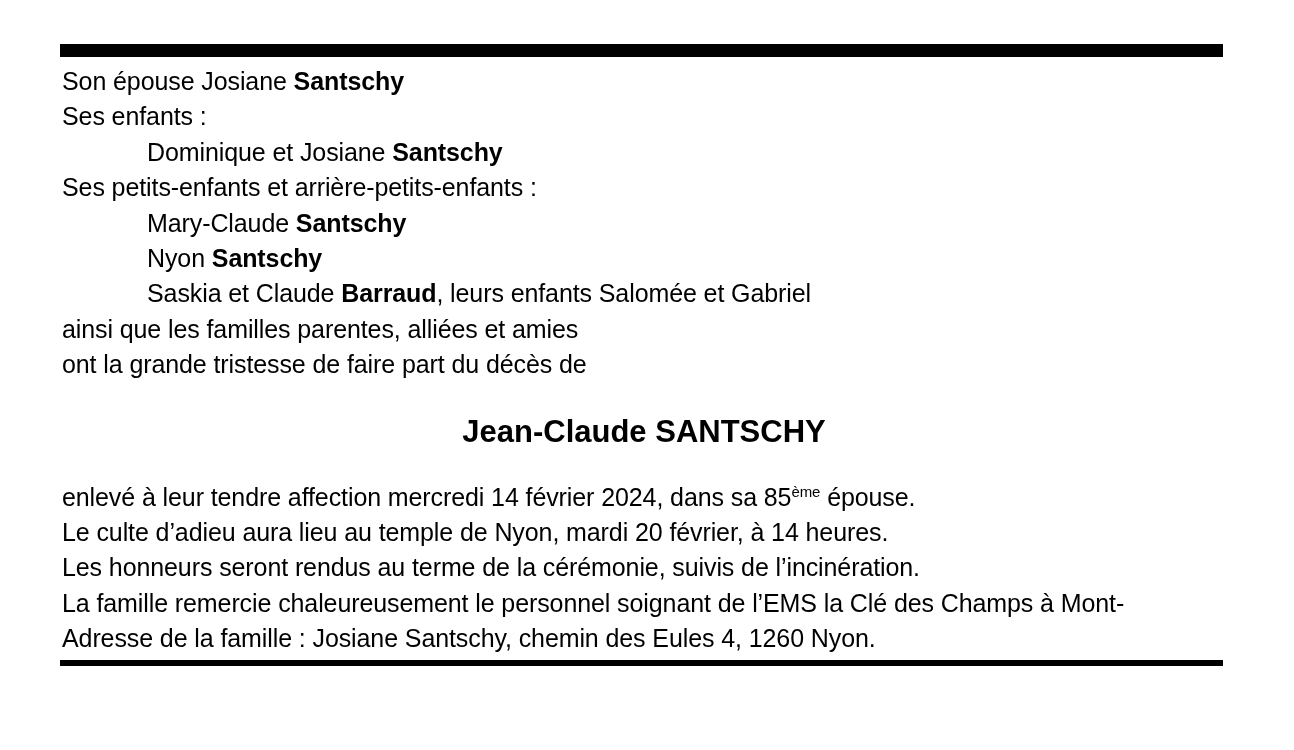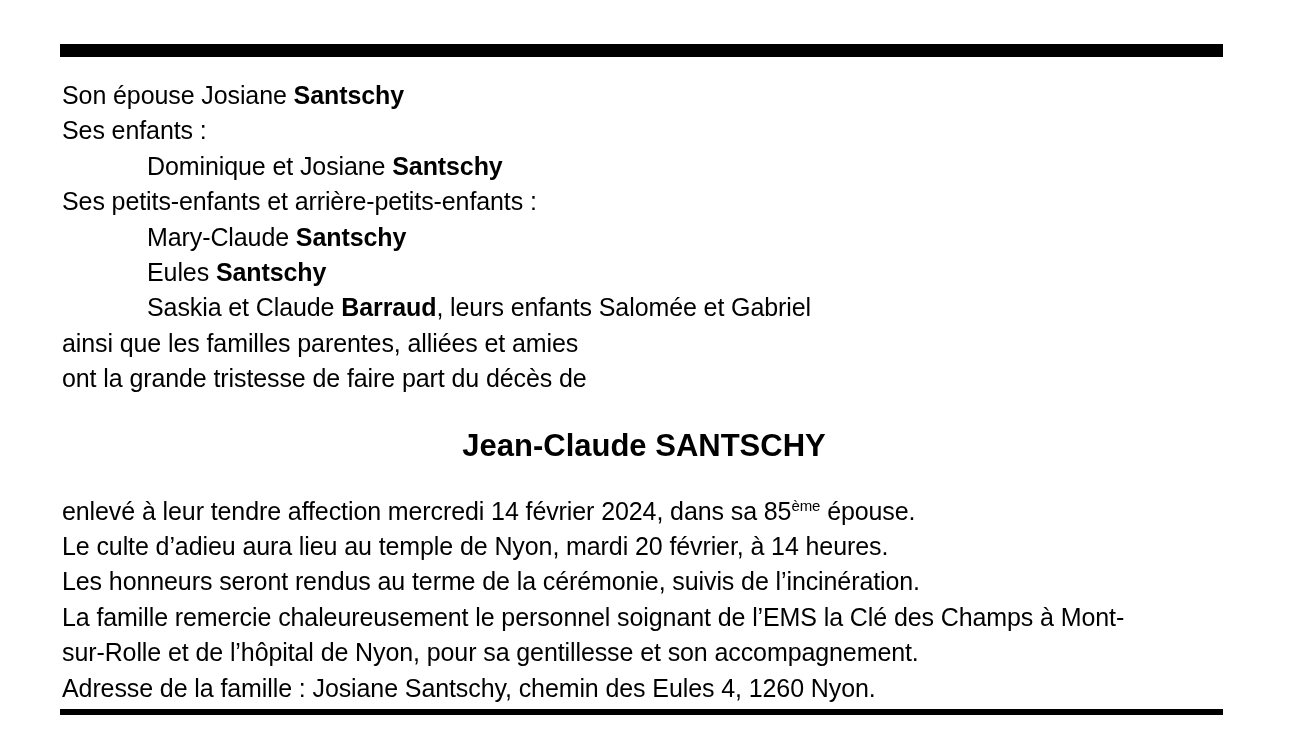--- a/index.html
+++ b/index.html
@@ -25,21 +25,21 @@
     margin-top: 44px;
     height: 13px;
   }
   .rule-bottom {
     margin-top: 3px;
     height: 6px;
   }
   .content {
     margin-left: 62px;
     margin-right: 68px;
-    margin-top: 21px;
+    margin-top: 7px;
     font-size: 25px;
     line-height: 35.4px;
     letter-spacing: -0.1px;
   }
   .line {
     white-space: nowrap;
   }
   .line.indent {
     padding-left: 85px;
   }
@@ -68,34 +68,33 @@
   <div class="rule rule-top" style="background: rgb(0, 0, 0);"></div>
 
   <div class="content">
 
     <div id="family-lines">
         <div class="line"><span>Son épouse Josiane </span><span class="bold">Santschy</span></div>
         <div class="line"><span>Ses enfants :</span></div>
         <div class="line indent"><span>Dominique et Josiane </span><span class="bold">Santschy</span></div>
         <div class="line"><span>Ses petits-enfants et arrière-petits-enfants :</span></div>
         <div class="line indent"><span>Mary-Claude </span><span class="bold">Santschy</span></div>
-        <div class="line indent"><span>Eules </span><span class="bold">Santschy</span></div>
+        <div class="line indent"><span>Nyon </span><span class="bold">Santschy</span></div>
         <div class="line indent"><span>Saskia et Claude </span><span class="bold">Barraud</span><span>, leurs enfants Salomée et Gabriel</span></div>
         <div class="line"><span>ainsi que les familles parentes, alliées et amies</span></div>
         <div class="line"><span>ont la grande tristesse de faire part du décès de</span></div>
       </div>
 
     <div class="deceased-name">Jean-Claude SANTSCHY</div>
 
     <div id="detail-lines">
         <div class="line"><span>enlevé à leur tendre affection mercredi 14 février 2024, dans sa 85</span><sup>ème</sup><span> épouse.</span></div>
         <div class="line"><span>Le culte d’adieu aura lieu au temple de Nyon, mardi 20 février, à 14 heures.</span></div>
         <div class="line"><span>Les honneurs seront rendus au terme de la cérémonie, suivis de l’incinération.</span></div>
         <div class="line"><span>La famille remercie chaleureusement le personnel soignant de l’EMS la Clé des Champs à Mont-</span></div>
-        <div class="line"><span>sur-Rolle et de l’hôpital de Nyon, pour sa gentillesse et son accompagnement.</span></div>
         <div class="line"><span>Adresse de la famille : Josiane Santschy, chemin des Eules 4, 1260 Nyon.</span></div>
       </div>
 
   </div>
 
   <div class="rule rule-bottom" style="background: rgb(0, 0, 0);"></div>
 
 </div>
 
 </body></html>

